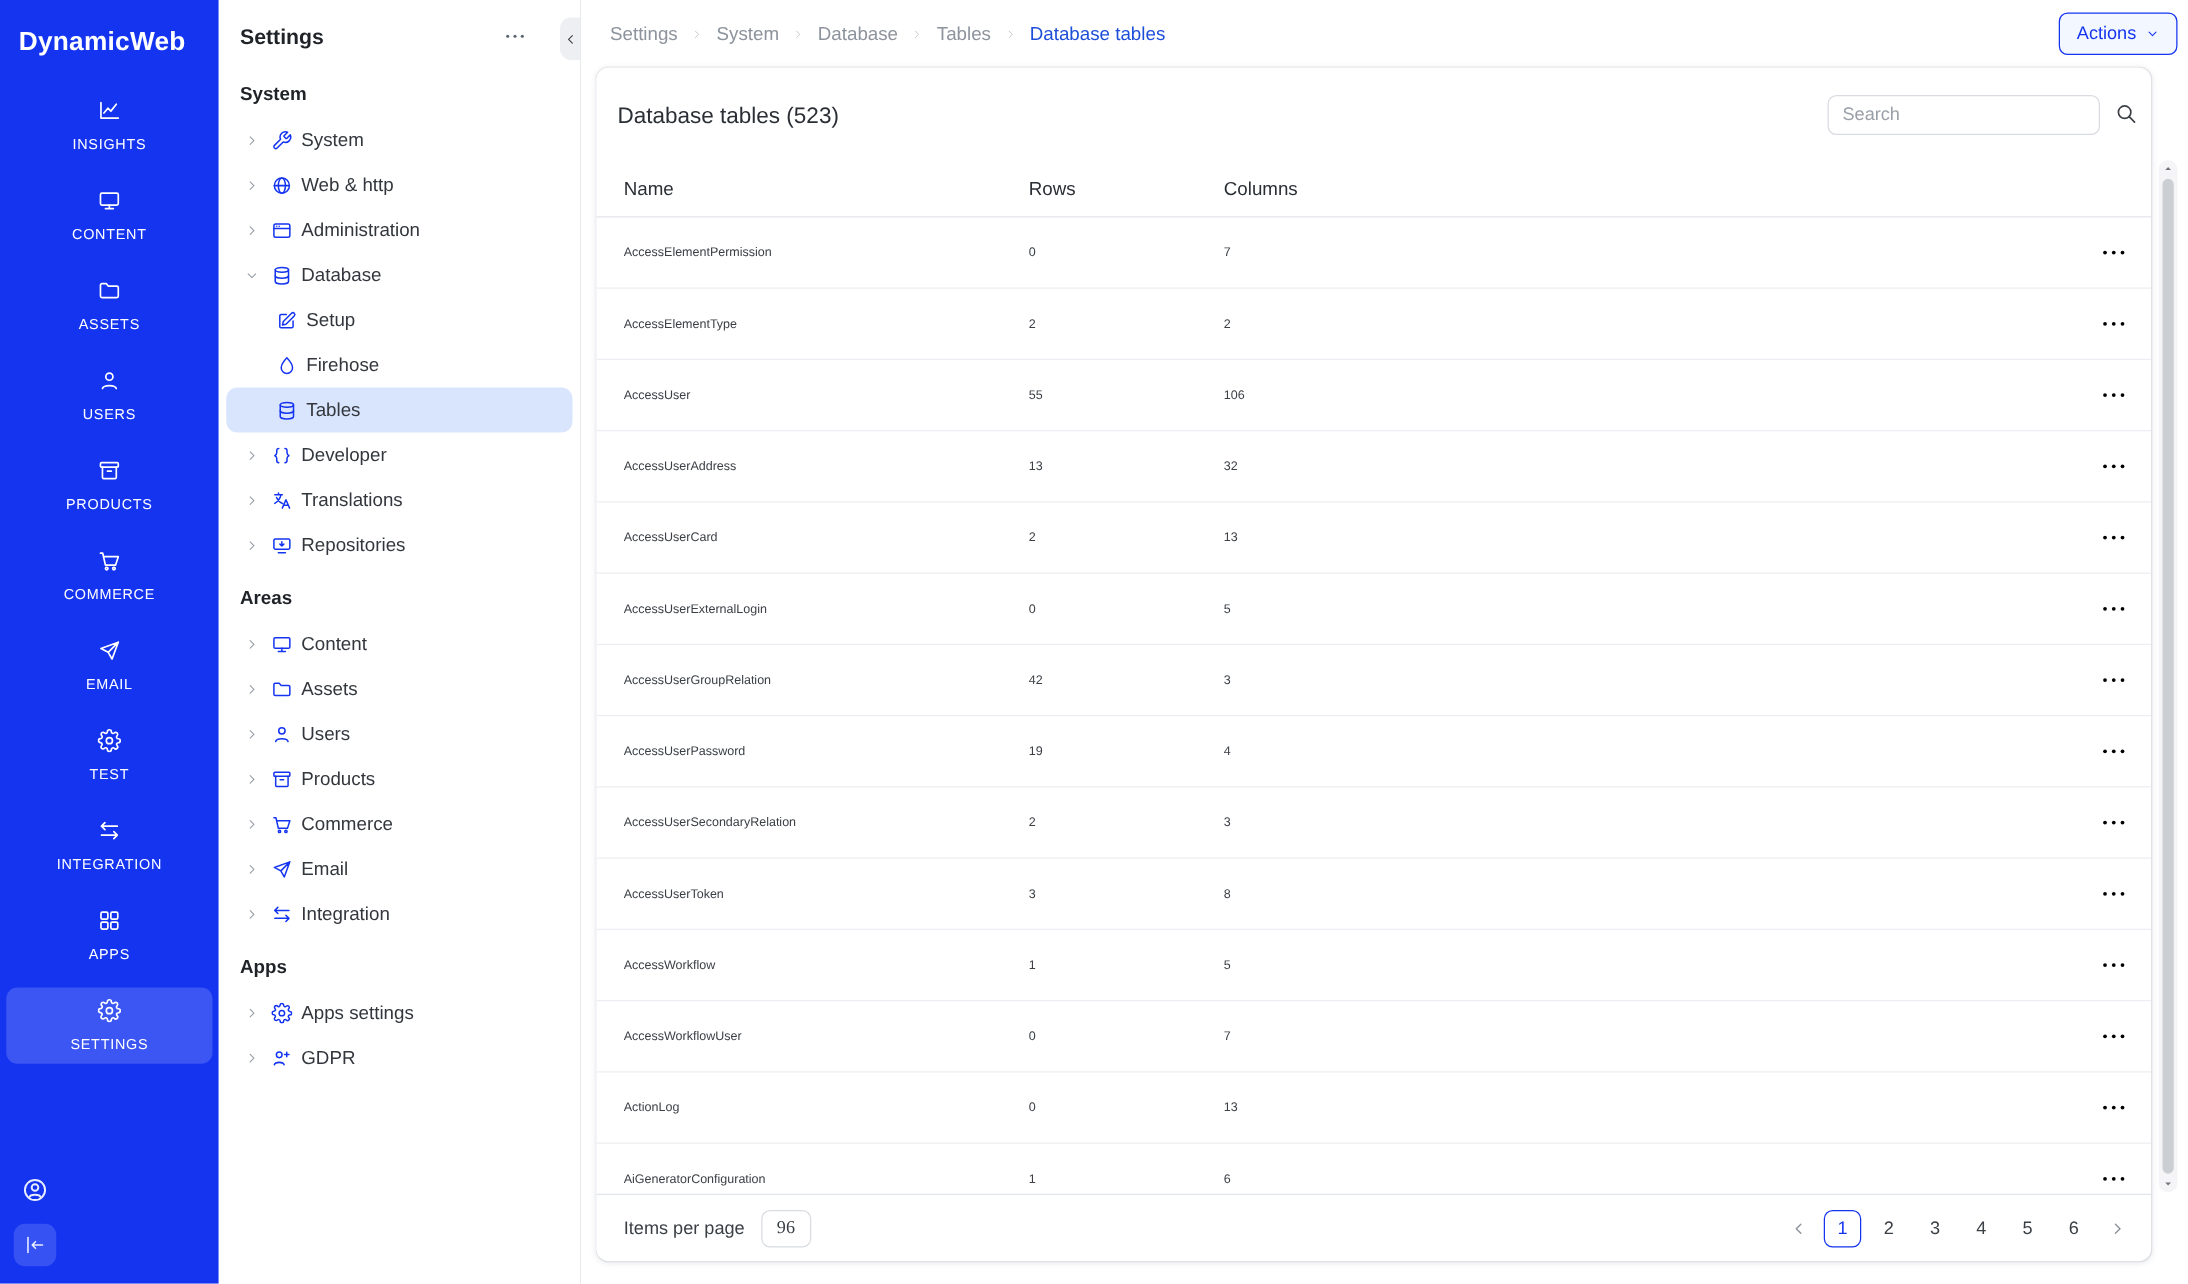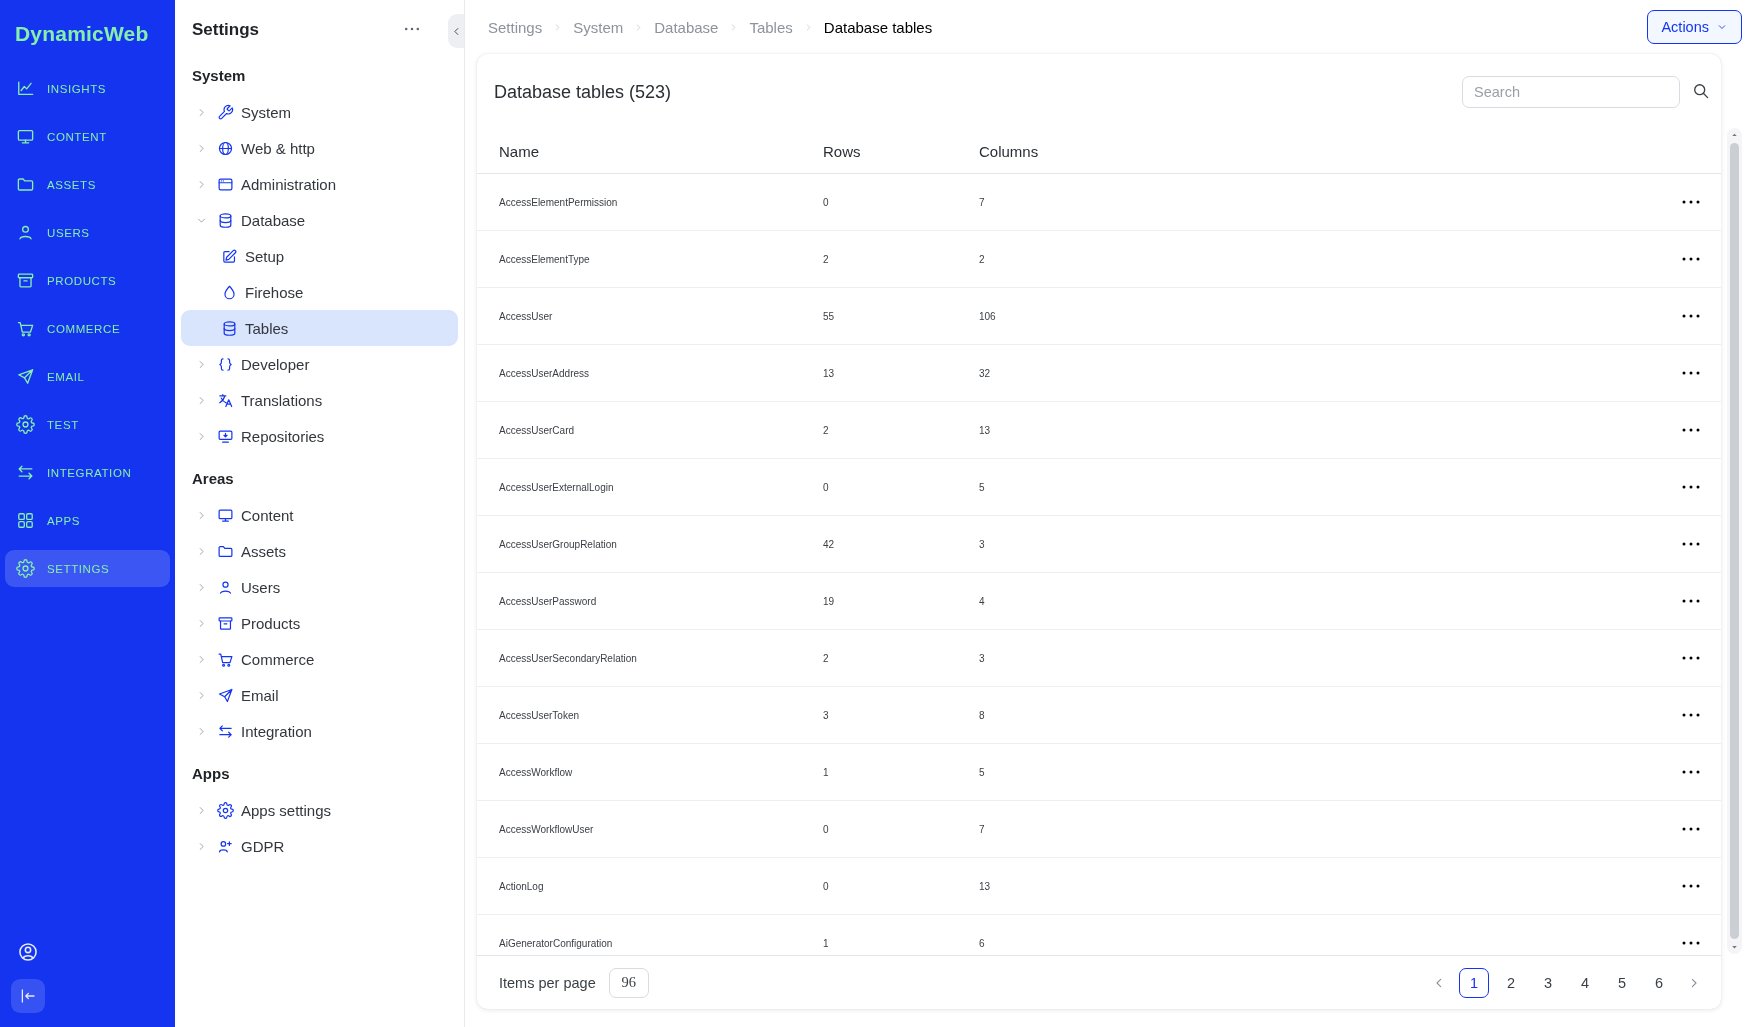--- a/index.html
+++ b/index.html
@@ -7,24 +7,24 @@
   body {
     font-family:"Liberation Sans","DejaVu Sans",sans-serif;
     background:#fff; color:#33373d; display:flex;
     --brand-blue:#1434F0; --selection:#D9E5FC;
   }
   .ico { display:inline-flex; align-items:center; justify-content:center; flex:0 0 auto; }
   .ico svg { fill:none; stroke:currentColor; stroke-width:1.7; stroke-linecap:round; stroke-linejoin:round; width:100%; height:100%; }
   .ico svg .f { fill:currentColor; stroke:none; }
 
   
-  .sidebar { width:175px; background:var(--brand-blue); color:#86efac; display:flex; flex-direction:column; flex:0 0 auto; }
+  .sidebar { width:175px; background:var(--brand-blue); color:#ffffff; display:flex; flex-direction:column; flex:0 0 auto; }
   .logo { font-size:21px; font-weight:700; padding:22px 15px 16px; letter-spacing:.2px; white-space:nowrap; }
   .sb-nav { display:flex; flex-direction:column; gap:11px; padding:8px 5px; }
-  .sb-item { display:flex; align-items:center; gap:12px; padding:9px 11px; border-radius:9px; cursor:pointer; }
+  .sb-item { display:flex; align-items:center; gap:12px; padding:9px 11px; border-radius:9px; cursor:pointer;flex-direction:column; }
   .sb-item.active { background:rgba(255,255,255,.17); }
   .sb-item .ico { width:19px; height:19px; }
   .sb-label { font-size:11.5px; font-weight:500; letter-spacing:.6px; }
   .sb-bottom { margin-top:auto; padding:10px 10px 14px 11px; display:flex; flex-direction:column; gap:10px; }
   .sb-round { background:none; border:none; color:#e7ecff; width:34px; height:34px; display:flex; align-items:center; justify-content:center; cursor:pointer; border-radius:9px; }
   .sb-round .ico { width:22px; height:22px; }
   .sb-round.boxed { background:rgba(255,255,255,.15); }
   .sb-round.boxed .ico { width:18px; height:18px; }
 
   
@@ -41,21 +41,21 @@
   .p-item .p-ico { width:17px; height:17px; color:var(--brand-blue); margin-left:2px; }
   .p-item.child { padding-left:38px; }
   .p-item.active { background:var(--selection); }
   .p-label { white-space:nowrap; }
 
   
   .main { flex:1; display:flex; flex-direction:column; position:relative; min-width:0; background:#fff; }
   .topbar { height:54px; flex:0 0 auto; display:flex; align-items:center; padding:0 8px 0 23px; }
   .breadcrumb { display:flex; align-items:center; gap:10px; font-size:15px; color:#8d939c; }
   .crumb { cursor:pointer; white-space:nowrap; }
-  .crumb.current { color:#000000; cursor:default; }
+  .crumb.current { color:#1d4ed8; cursor:default; }
   .crumb-sep { width:11px; height:11px; color:#c2c7cd; }
   .actions-btn { margin-left:auto; display:flex; align-items:center; gap:7px; color:var(--brand-blue); border:1px solid var(--brand-blue); background:#f3f7ff; border-radius:7px; padding:8px 13px; font-size:14.5px; font-weight:500; font-family:inherit; cursor:pointer; }
   .actions-btn .ico { width:12px; height:12px; }
 
   .card { flex:1; margin:0 29px 18px 12px; background:#fff; border-radius:10px; box-shadow:0 1px 5px rgba(22,34,64,.10), 0 0 1px rgba(22,34,64,.14); display:flex; flex-direction:column; overflow:hidden; }
   .card-header { height:76px; flex:0 0 auto; display:flex; align-items:center; padding:0 10px 0 17px; }
   .card-title { font-size:18px; font-weight:400; color:#2b2f35; }
   .search-wrap { margin-left:auto; display:flex; align-items:center; gap:9px; }
   .search-input { width:218px; height:32px; border:1px solid #d8dbe0; border-radius:7px; padding:0 11px; font-size:14.5px; font-family:inherit; color:#3a3f45; outline:none; }
   .search-input::placeholder { color:#9aa0a8; }

